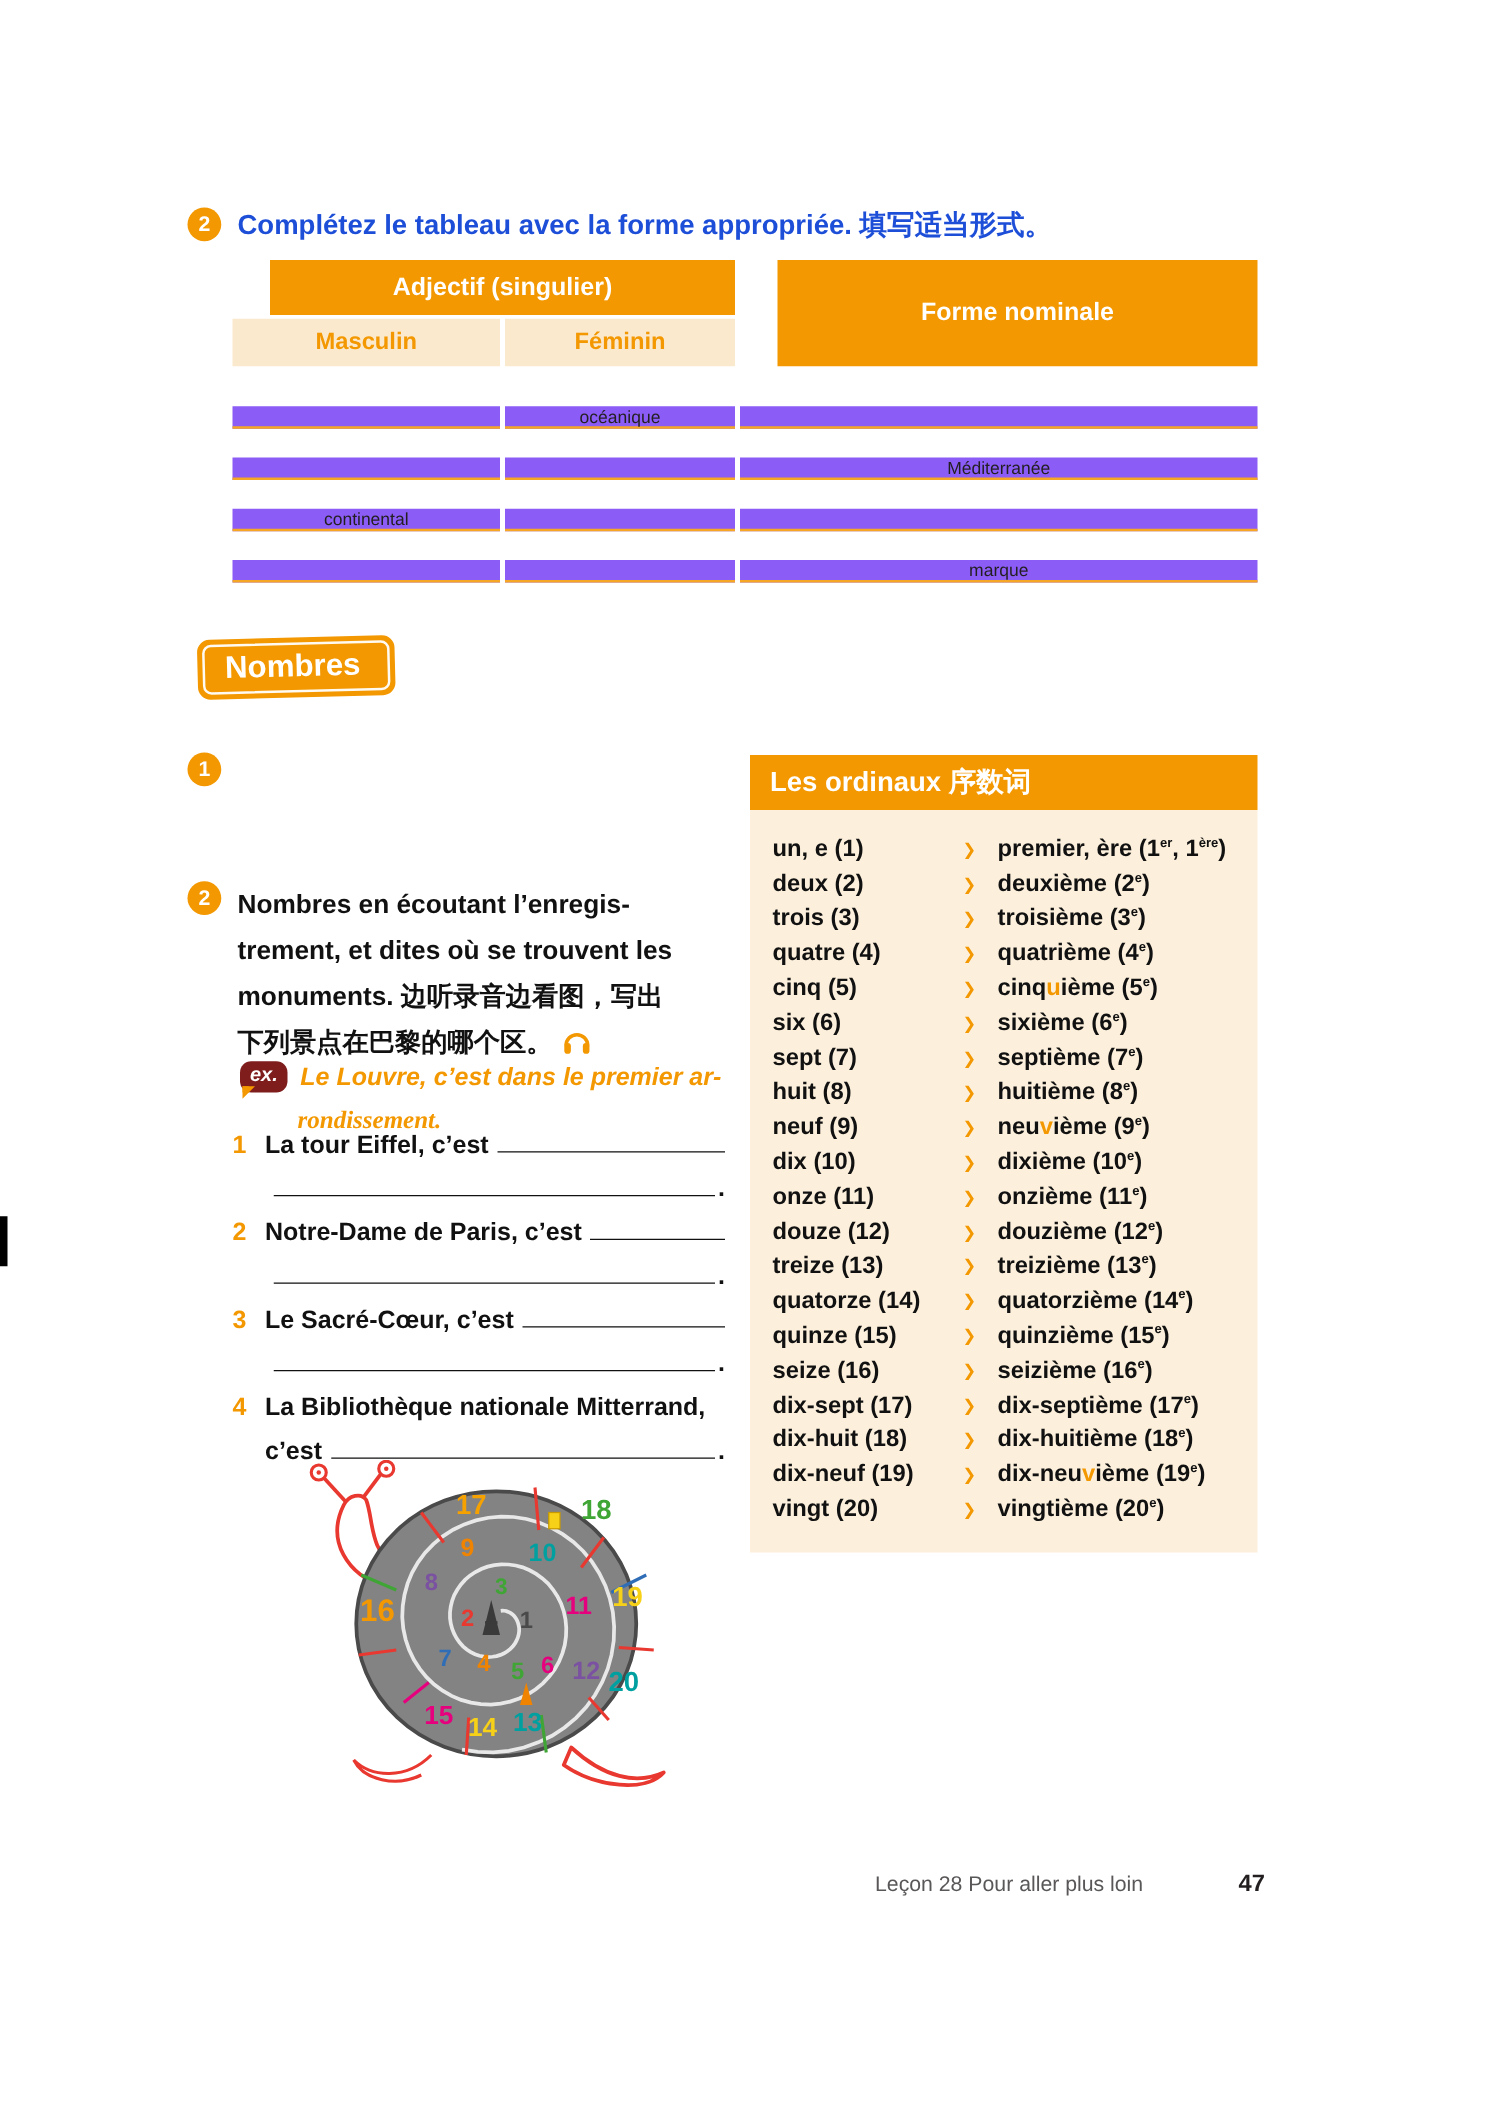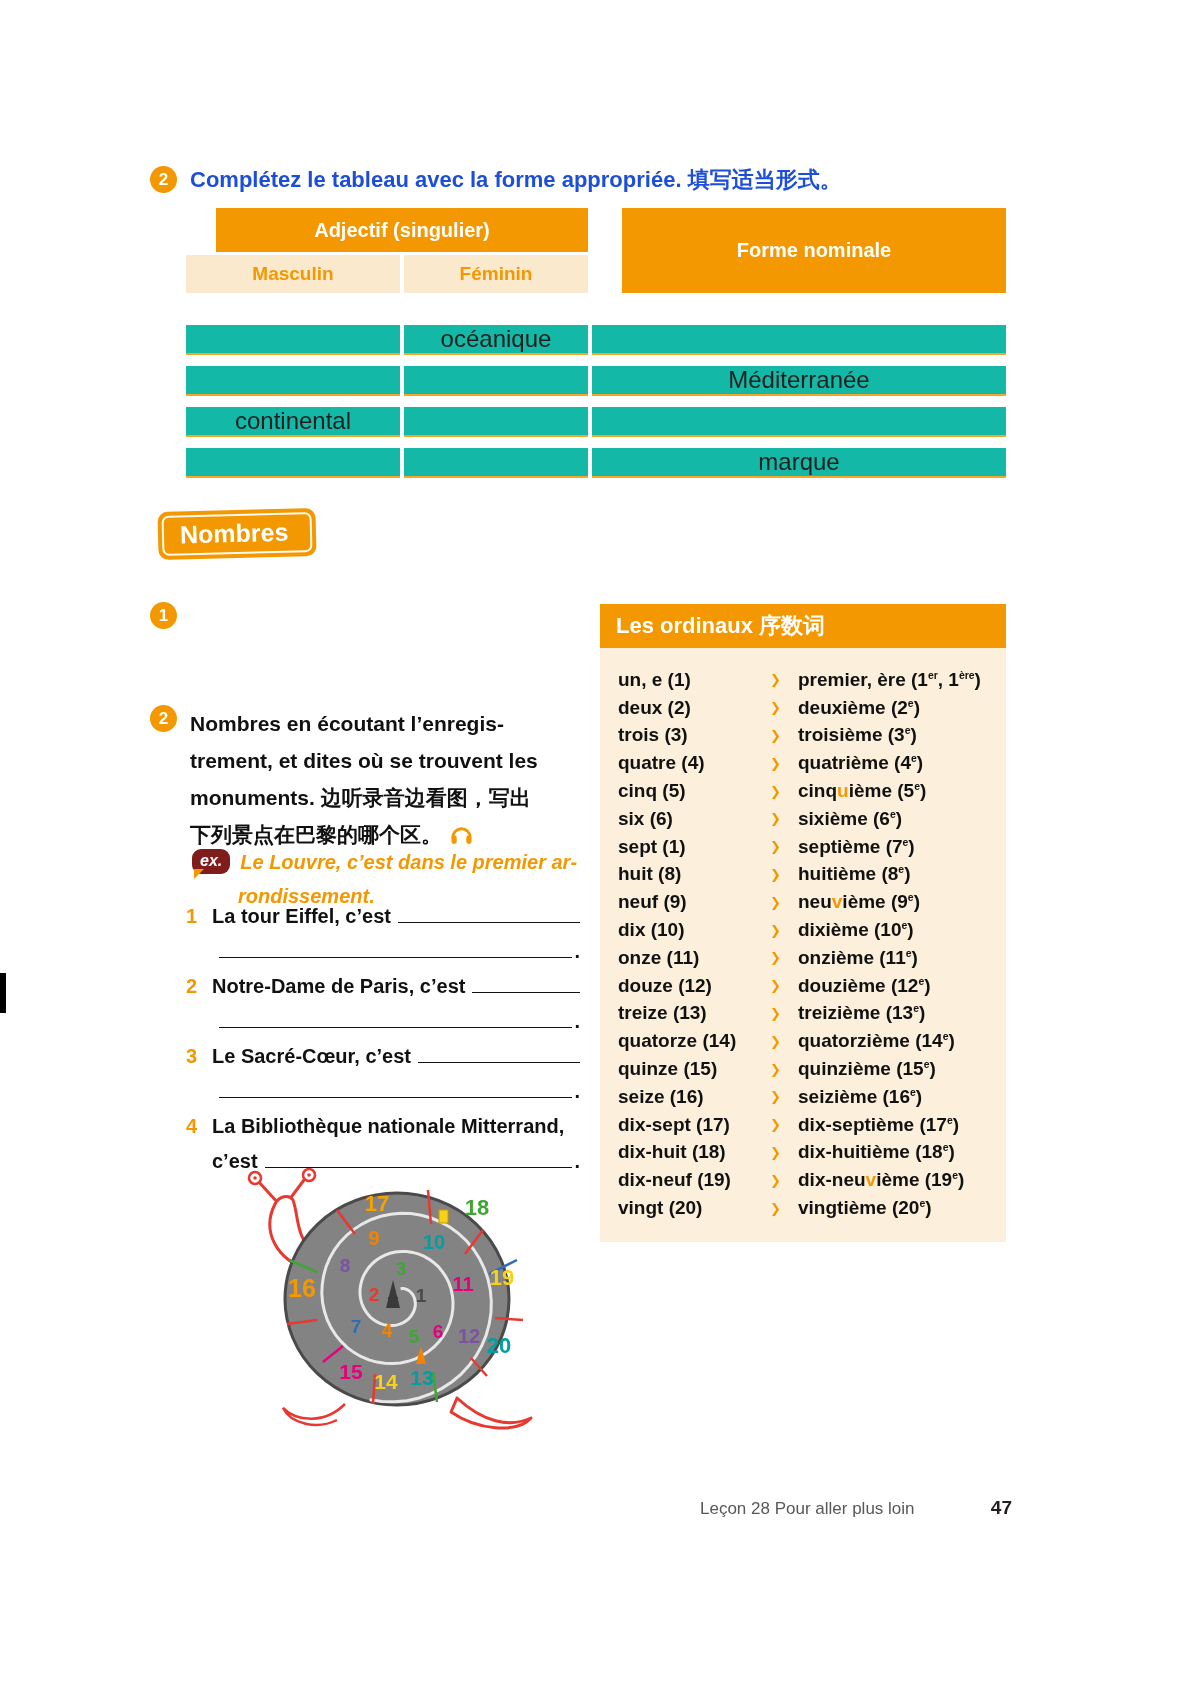--- a/index.html
+++ b/index.html
@@ -23,21 +23,21 @@
   .oc{background:#F39800;color:#fff;font-weight:bold;font-size:20px;
       display:flex;align-items:center;justify-content:center;margin-left:30px;}
   .cc{background:#FBE9CE;color:#F39800;font-weight:bold;font-size:19px;
       display:flex;align-items:center;justify-content:center;}
   .th-adj{grid-column:1/3;grid-row:1;}
   .th-nom{grid-column:3;grid-row:1/3;}
   .th-masc{grid-column:1;grid-row:2;}
   .th-fem{grid-column:2;grid-row:2;}
   .t-row{display:grid;grid-template-columns:214px 184px 414px;column-gap:4px;height:41px;}
   .t-cell{border-bottom:2px solid #F6A625;display:flex;align-items:center;justify-content:center;
-          font-size:24px;color:#231f20;background:#14b8a6;margin-top:32px;}
+          font-size:14px;color:#231f20;background:#8b5cf6;margin-top:32px;}
 
   
   .banner{position:absolute;left:158px;top:510px;background:#F39800;color:#fff;font-weight:bold;
           font-size:25px;padding:9px 28px 10px 22px;border-radius:10px;transform:rotate(-1.5deg);}
   .banner::after{content:'';position:absolute;inset:4px;border:2px solid rgba(255,255,255,.95);
           border-radius:7px;pointer-events:none;}
 
   
   .ex1{position:absolute;left:150px;top:602px;width:445px;}
   .ex2{position:absolute;left:150px;top:705px;width:445px;}
@@ -46,21 +46,21 @@
   .hp{width:25px;height:23px;vertical-align:-4px;margin-left:7px;}
 
   .example{position:absolute;left:192px;top:845px;width:400px;color:#F39800;
            font-style:italic;font-weight:bold;font-size:20px;line-height:34px;}
   .example-l1{display:flex;align-items:flex-start;gap:10px;}
   .ex-badge{position:relative;flex:0 0 auto;background:#7f1d1d;color:#fff;font-style:italic;
             font-weight:bold;font-size:16px;line-height:22px;padding:1px 8px 2px;border-radius:9px;
             margin-top:4px;}
   .ex-badge::after{content:'';position:absolute;left:2px;bottom:-5px;width:0;height:0;
             border:5px solid transparent;border-top-color:#F39800;border-left-color:#F39800;}
-  .example-l2{margin-left:46px;}
+  .example-l2{margin-left:46px;font-family:Liberation Serif, serif;}
 
   .items{position:absolute;left:186px;top:905px;width:394px;font-size:20px;color:#111;}
   .item-line{display:flex;align-items:baseline;height:35px;}
   .item-num{color:#F39800;font-weight:bold;width:26px;flex:0 0 26px;}
   .item-text{font-weight:bold;white-space:nowrap;}
   .blank{flex:1 1 auto;border-bottom:1.6px solid #111;margin-left:7px;min-width:30px;}
   .line-end{margin-left:2px;font-weight:bold;}
   .l2-indent{margin-left:26px;}
 
   
@@ -232,21 +232,21 @@
           <span class="ord-left">cinq (5)</span>
           <span class="ord-arrow">❯</span>
           <span class="ord-right">cinq<span class="hl">u</span>ième (5<sup>e</sup>)</span>
         </div>
         <div class="ord-row">
           <span class="ord-left">six (6)</span>
           <span class="ord-arrow">❯</span>
           <span class="ord-right">sixième (6<sup>e</sup>)</span>
         </div>
         <div class="ord-row">
-          <span class="ord-left">sept (1)</span>
+          <span class="ord-left">sept (7)</span>
           <span class="ord-arrow">❯</span>
           <span class="ord-right">septième (7<sup>e</sup>)</span>
         </div>
         <div class="ord-row">
           <span class="ord-left">huit (8)</span>
           <span class="ord-arrow">❯</span>
           <span class="ord-right">huitième (8<sup>e</sup>)</span>
         </div>
         <div class="ord-row">
           <span class="ord-left">neuf (9)</span>

